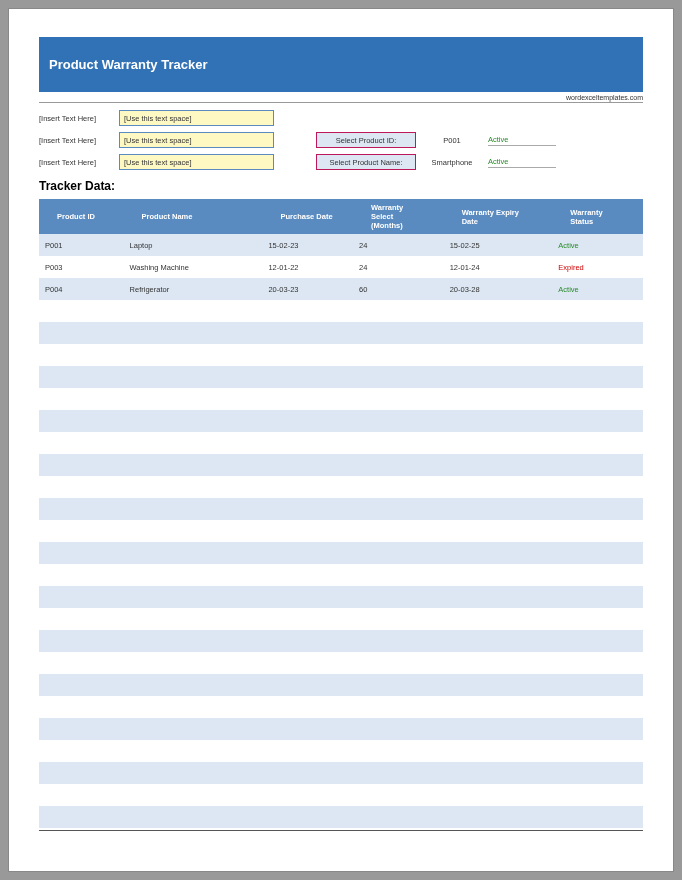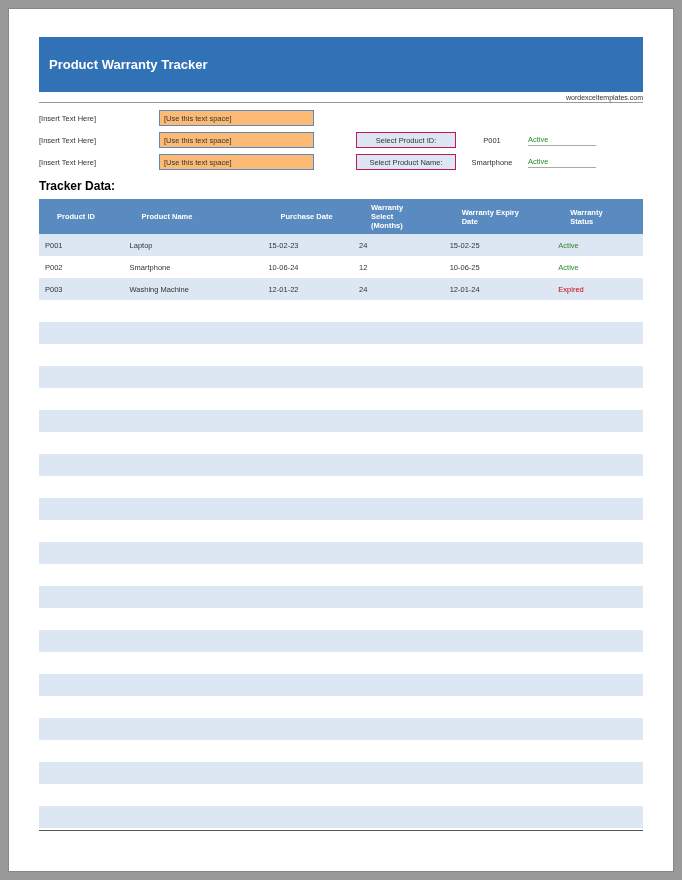--- a/index.html
+++ b/index.html
@@ -41,27 +41,26 @@
     height: 18px;
   }
   .meta-label {
     width: 80px;
     color: #333;
   }
   .meta-box {
     width: 155px;
     height: 16px;
     border: 1px solid #5a8bc0;
-    background: #fdba74;
+    background: #fef9c3;
     padding: 2px 4px;
     color: #333;
     font-size: 7.5px;
     display: flex;
     align-items: center;
-    margin-left: 40px;
   }
   .search-hdr {
     color: #c00;
     font-size: 7.5px;
     border-bottom: 1px solid #aaa;
     padding-bottom: 1px;
     flex: 1;
   }
   .search-label-box {
     width: 100px;
@@ -179,36 +178,36 @@
     <tbody id="tbody">
         <tr>
           <td>P001</td>
           <td>Laptop</td>
           <td>15-02-23</td>
           <td>24</td>
           <td>15-02-25</td>
           <td class="green">Active</td>
         </tr>
         <tr>
-          <td>P002</td>
-          <td>Smartphone</td>
-          <td>10-06-24</td>
-          <td>12</td>
-          <td>10-06-25</td>
-          <td class="green">Active</td>
-        </tr>
-        <tr>
           <td>P003</td>
           <td>Washing Machine</td>
           <td>12-01-22</td>
           <td>24</td>
           <td>12-01-24</td>
           <td class="red">Expired</td>
         </tr>
         <tr>
+          <td>P004</td>
+          <td>Refrigerator</td>
+          <td>20-03-23</td>
+          <td>60</td>
+          <td>20-03-28</td>
+          <td class="green">Active</td>
+        </tr>
+        <tr>
           <td></td>
           <td></td>
           <td></td>
           <td></td>
           <td></td>
           <td></td>
         </tr>
         <tr>
           <td></td>
           <td></td>

